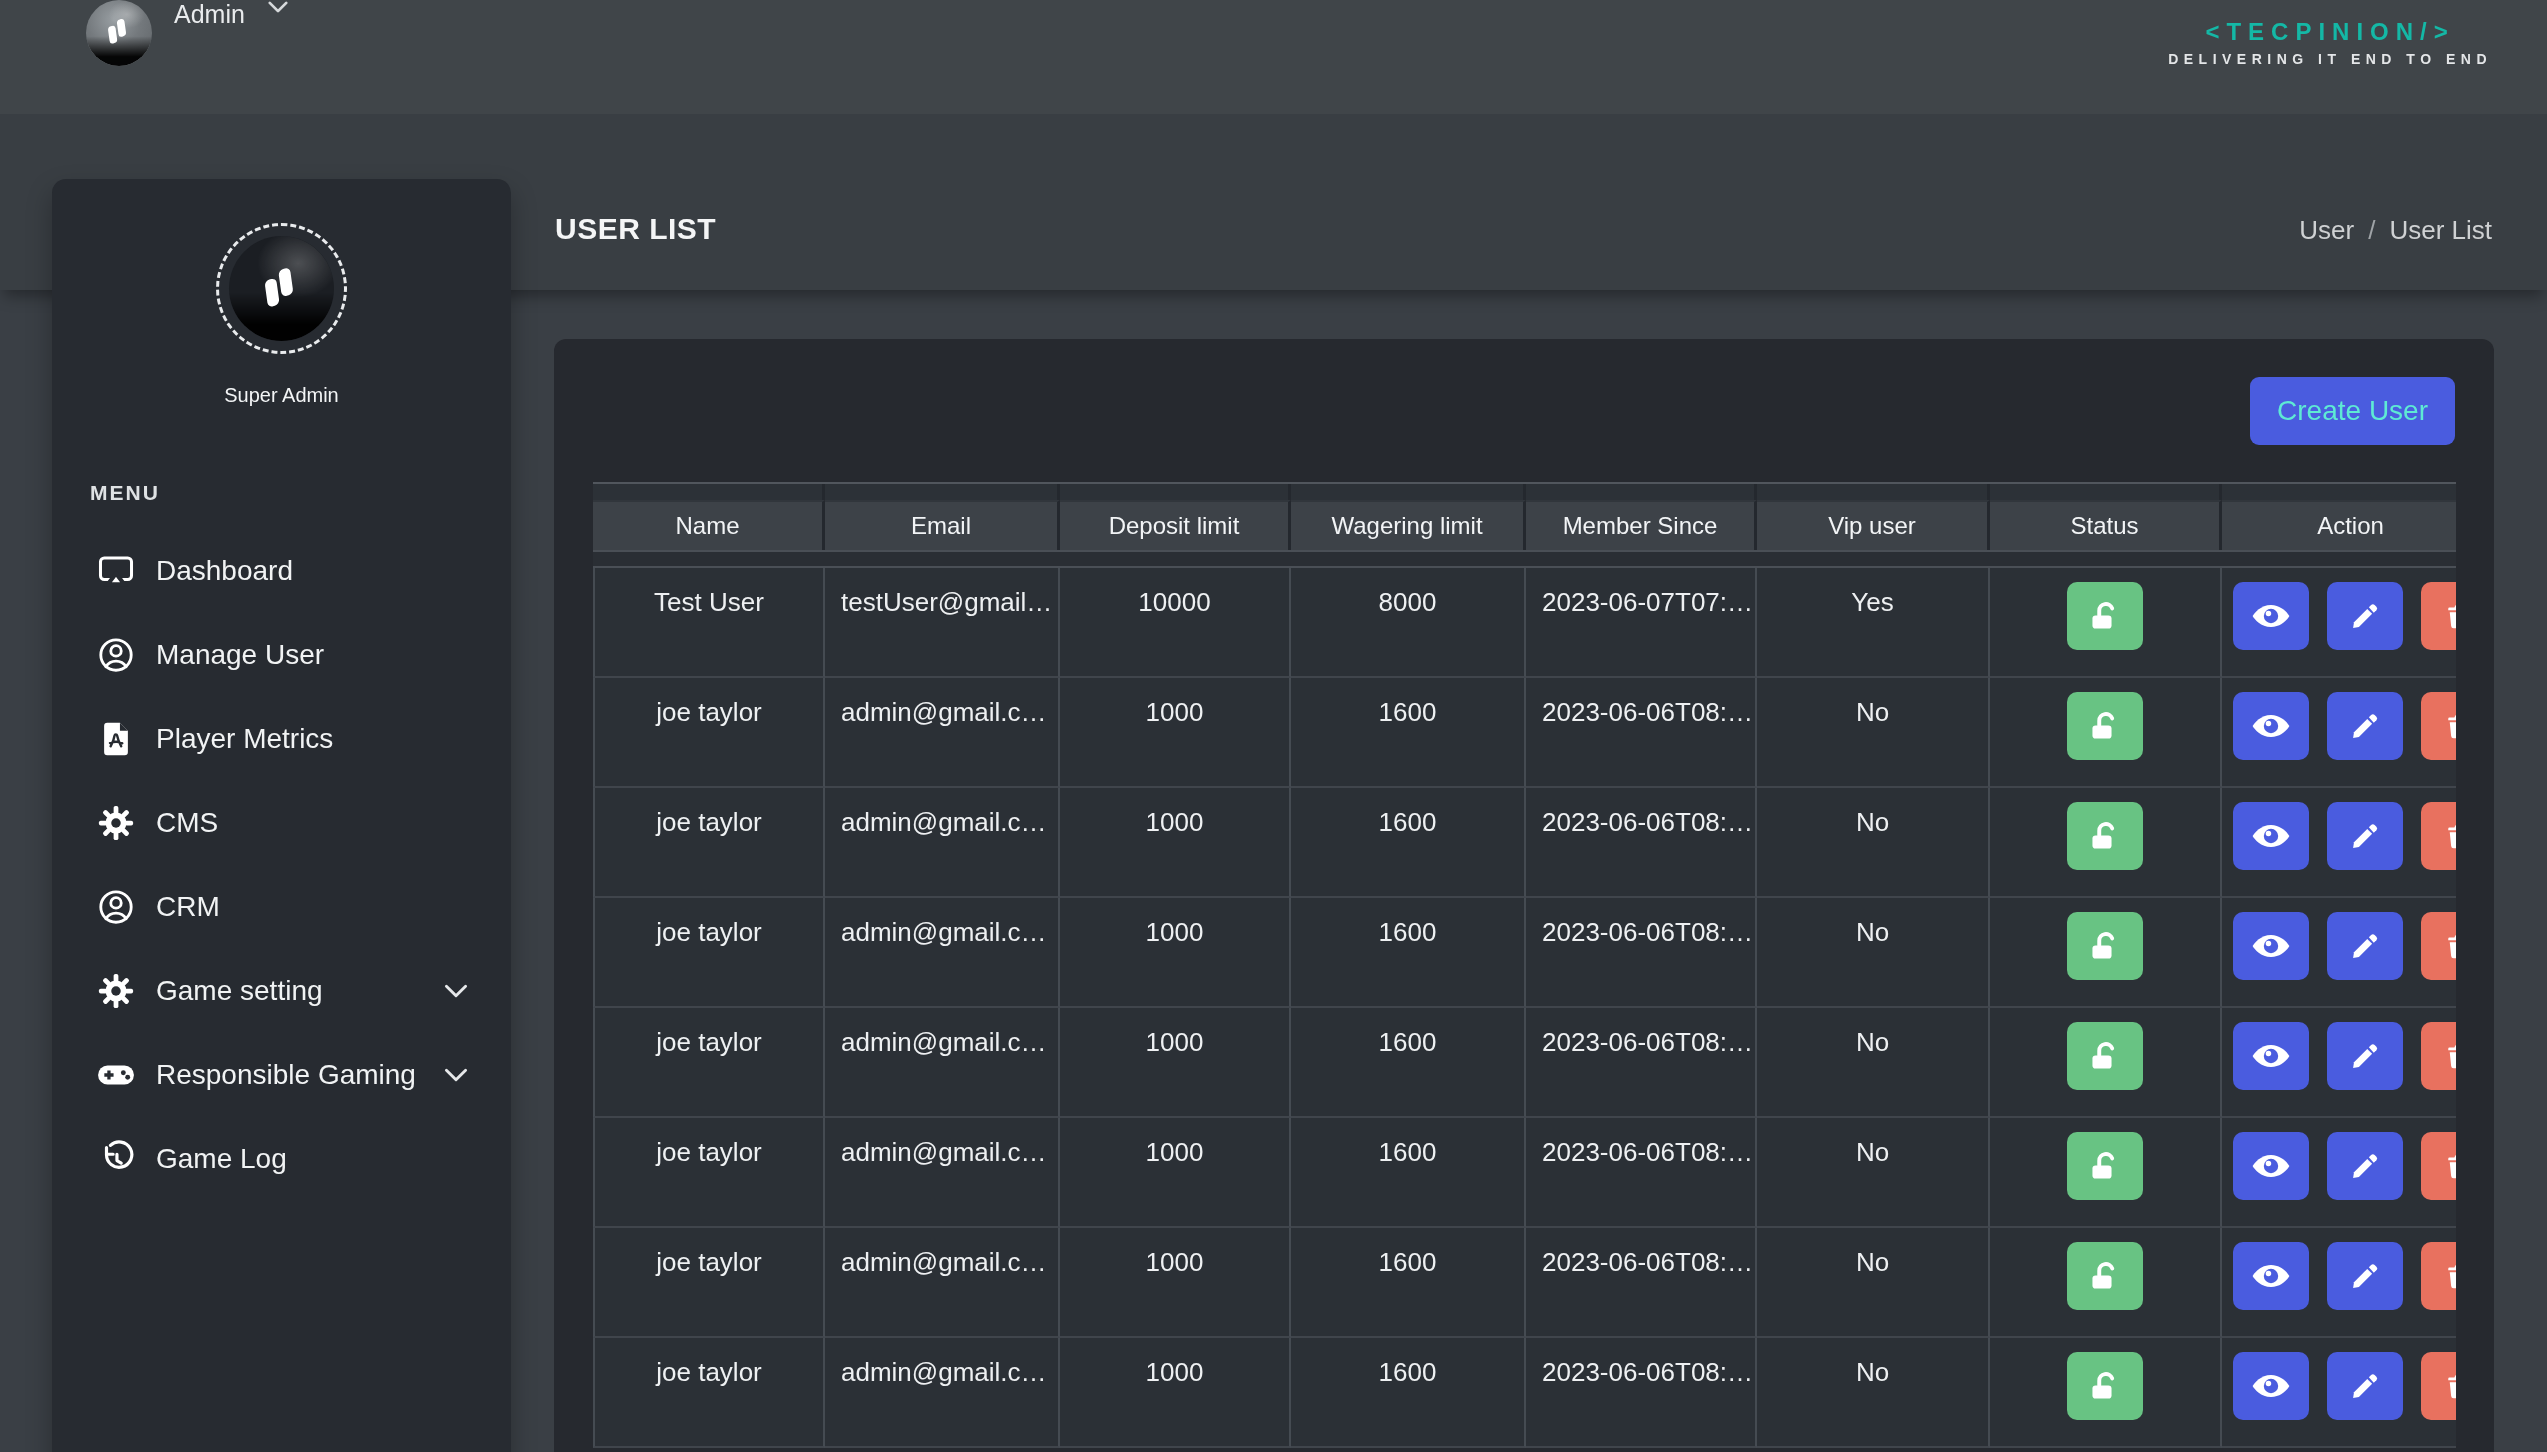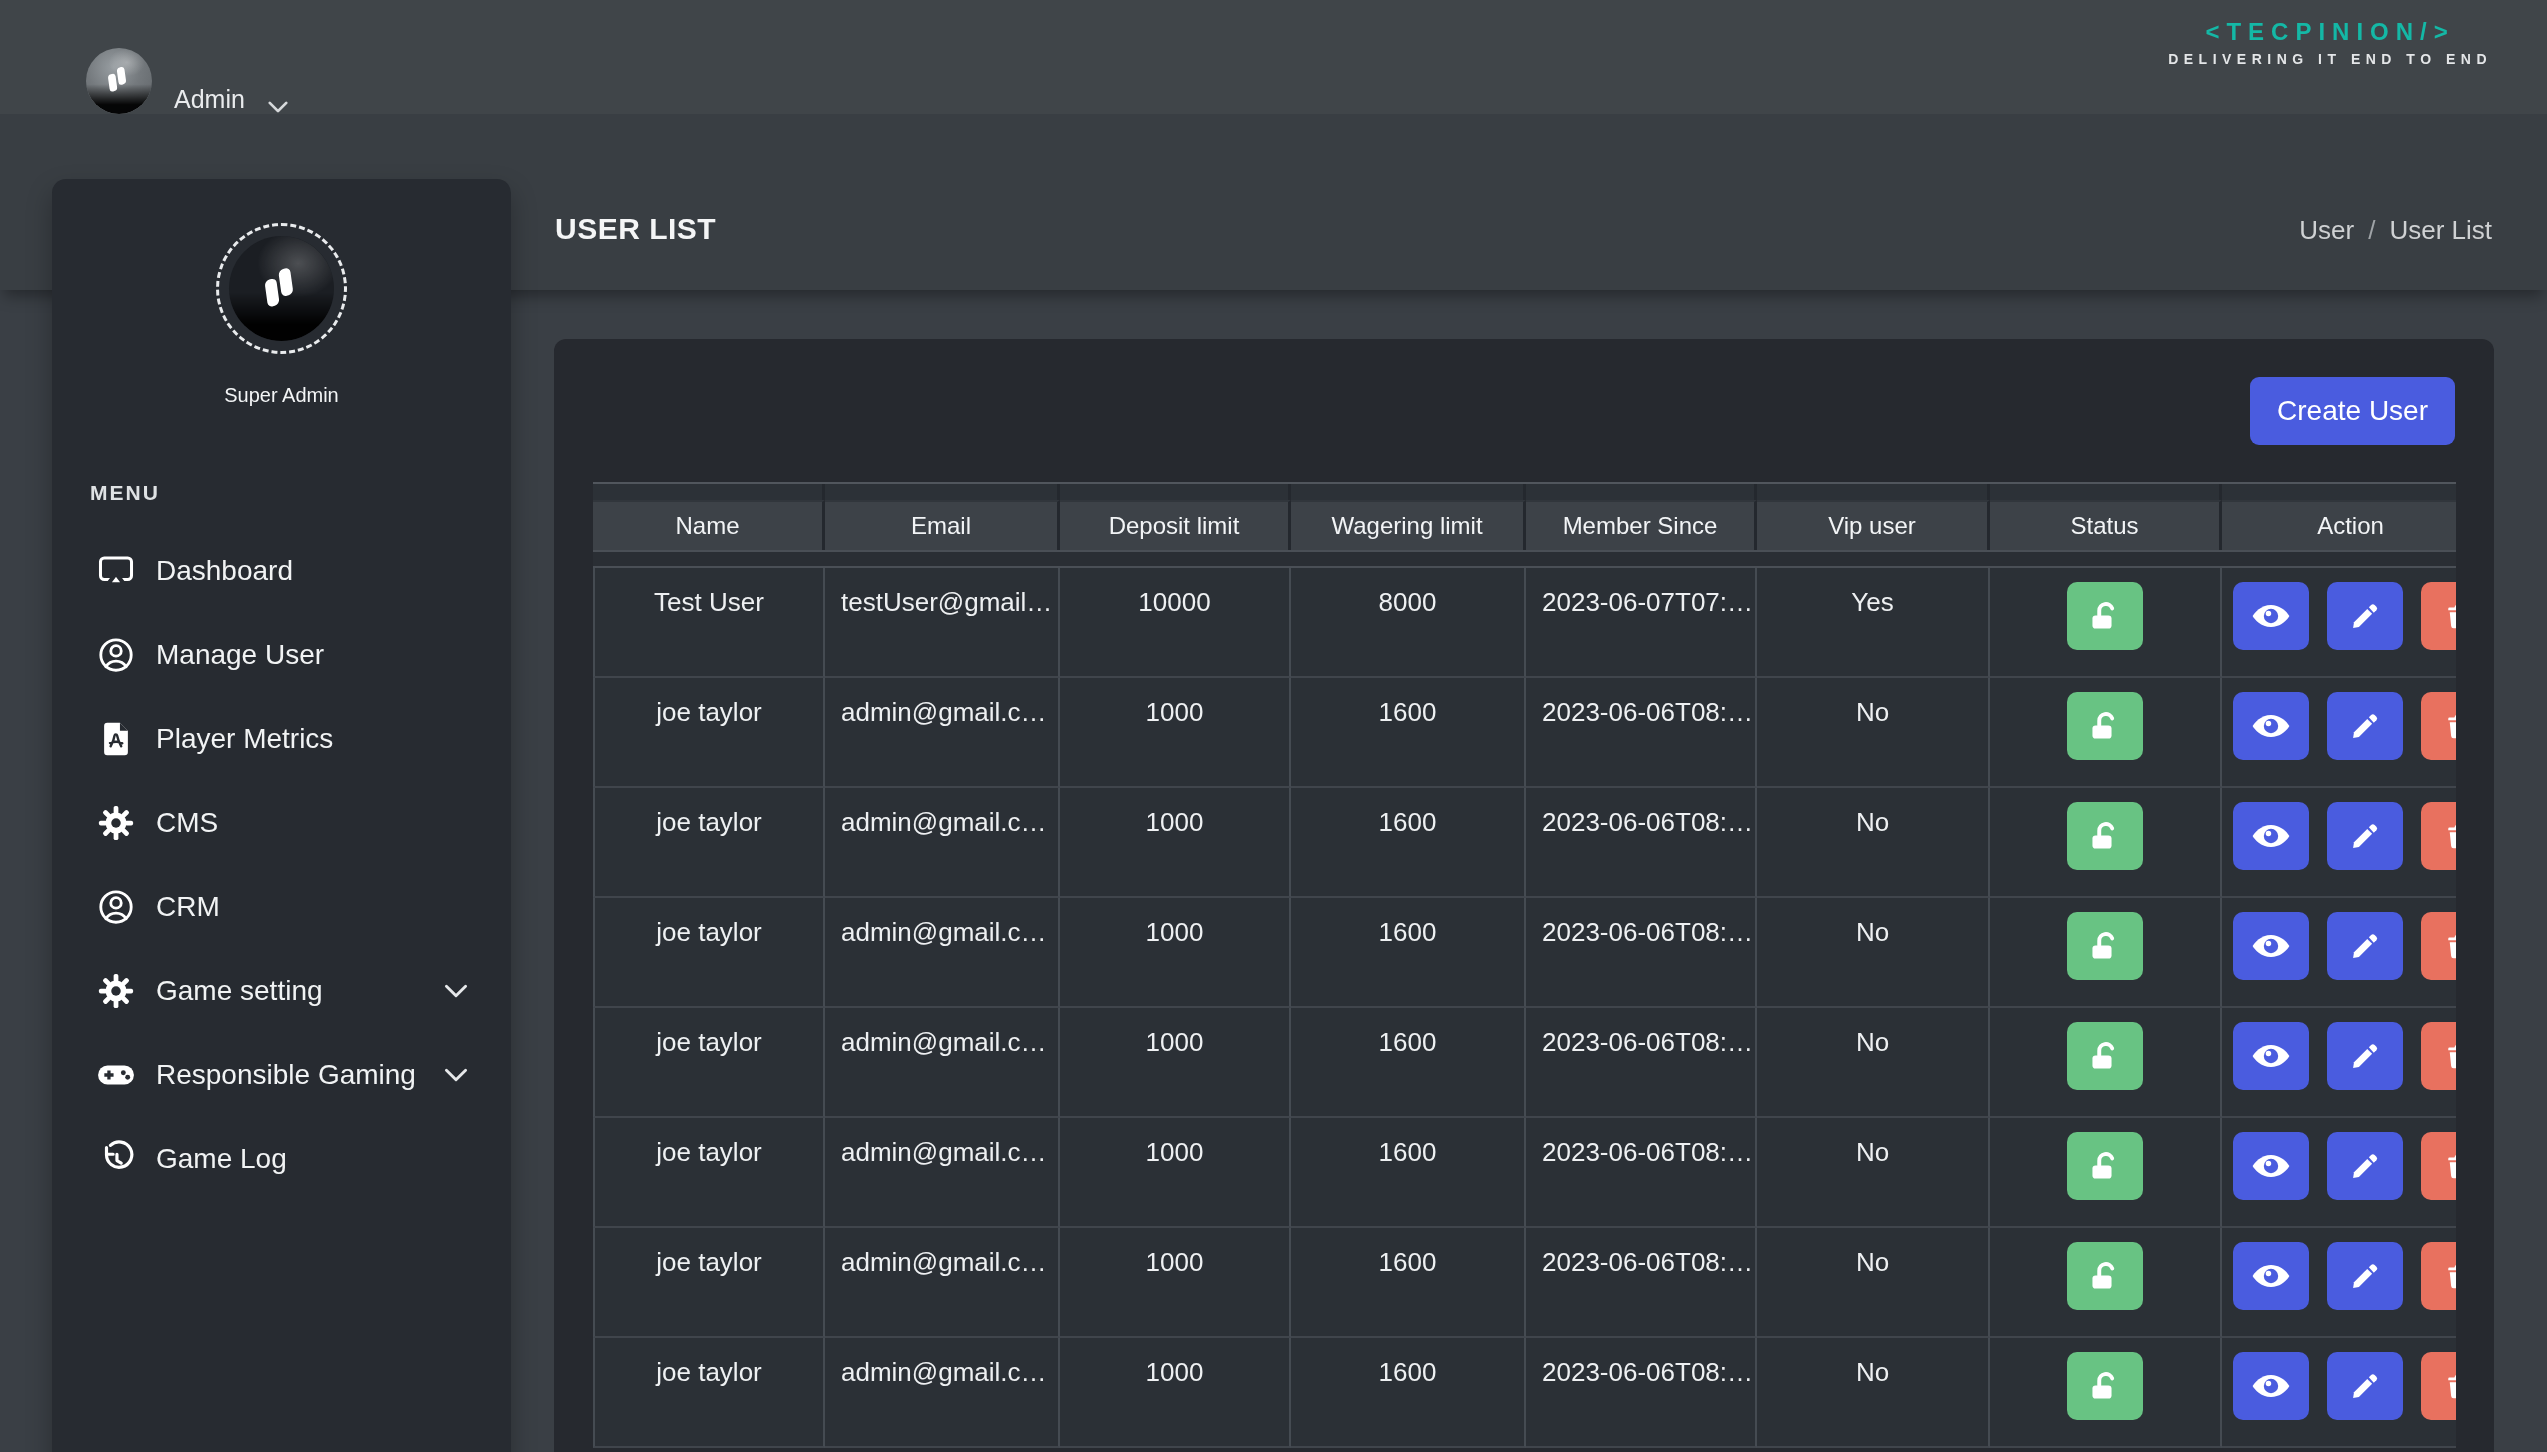--- a/index.html
+++ b/index.html
@@ -7,21 +7,21 @@
     --card:#26292f; --rowbg:#2b3036; --headrow:#3d4248; --thinrow:#2c3137;
     --gaprow:#2a2e34; --bl:#454b52; --bd:#24282e; --txt:#eef0f2;
     --blue:#4a5cdf; --green:#68c383; --red:#e8715f;
   }
   *{margin:0;padding:0;box-sizing:border-box;}
   html,body{width:2547px;height:1453px;overflow:hidden;}
   body{background:var(--page);font-family:"Liberation Sans",sans-serif;color:var(--txt);position:relative;}
 
   
   .topbar{position:absolute;left:0;top:0;width:2547px;height:114px;background:var(--topbar);z-index:5;}
-  .account{position:absolute;left:86px;top:0;height:114px;display:flex;align-items:flex-end;gap:22px;cursor:pointer;}
+  .account{position:absolute;left:86px;top:0;height:114px;display:flex;align-items:flex-start;gap:22px;cursor:pointer;}
   .tb-avatar{width:66px;height:66px;border-radius:50%;position:relative;overflow:hidden;
     background:radial-gradient(circle at 42% 30%, #989ea2 0%, #74797d 45%, #5b6064 100%);}
   .tb-avatar::after{content:"";position:absolute;inset:0;border-radius:50%;
     background:linear-gradient(to top, rgba(0,0,0,.95) 14%, rgba(0,0,0,0) 45%),
                radial-gradient(40% 30% at 62% 22%, rgba(255,255,255,.28), rgba(255,255,255,0) 70%);}
   .tb-avatar svg{position:absolute;left:50%;top:50%;width:36px;height:36px;transform:translate(-50%,-54%);z-index:2;}
   .account-label{font-size:25px;color:#e9ebed;}
   .brand{position:absolute;right:55px;top:18px;text-align:center;}
   .brand-text{font-family:Liberation Sans, sans-serif;font-weight:bold;font-size:24px;letter-spacing:7px;color:#14b8a6;white-space:nowrap;}
   .brand-tagline{margin-top:5px;font-size:14px;font-weight:bold;letter-spacing:5.5px;color:#e4e6e8;white-space:nowrap;}
@@ -51,21 +51,21 @@
   .menu-item{height:84px;display:flex;align-items:center;padding:0 42px 0 44px;cursor:pointer;}
   .mi-icon{width:40px;height:40px;flex:0 0 40px;display:flex;align-items:center;justify-content:center;}
   .mi-icon svg{width:38px;height:38px;}
   .mi-label{margin-left:20px;font-size:28px;color:#f1f3f4;white-space:nowrap;}
   .mi-chevron{margin-left:auto;display:flex;align-items:center;}
   .mi-chevron svg{width:26px;height:16px;}
 
   
   .card{position:absolute;left:554px;top:339px;width:1940px;height:1194px;background:var(--card);border-radius:12px;z-index:2;}
   .create-btn{position:absolute;top:38px;right:39px;height:68px;padding:0 27px;background:var(--blue);
-    color:#ffffff;font-size:28px;font-family:"Liberation Sans",sans-serif;border:none;border-radius:9px;cursor:pointer;}
+    color:#5eead4;font-size:28px;font-family:"Liberation Sans",sans-serif;border:none;border-radius:9px;cursor:pointer;}
   .table-wrap{position:absolute;left:39px;top:143px;width:1863px;overflow:hidden;}
   table{border-collapse:separate;border-spacing:0;table-layout:fixed;width:1885px;
     border-top:2px solid #51565d;}
   tr.thin td{height:16px;background:var(--thinrow);border-right:3px solid var(--bd);}
   tr.thin td:last-child{border-right:none;}
   tr.head th{height:50px;background:var(--headrow);border-right:3px solid var(--bd);
     border-top:2px solid #31363c;font-size:24px;font-weight:400;color:#f2f4f6;text-align:center;}
   tr.head th:last-child{border-right:none;}
   tr.gaprow td{height:18px;background:var(--gaprow);border-top:2px solid #4a4f56;border-bottom:2px solid #4a4f56;}
   tr.data td{height:110px;background:var(--rowbg);vertical-align:top;padding-top:19px;

